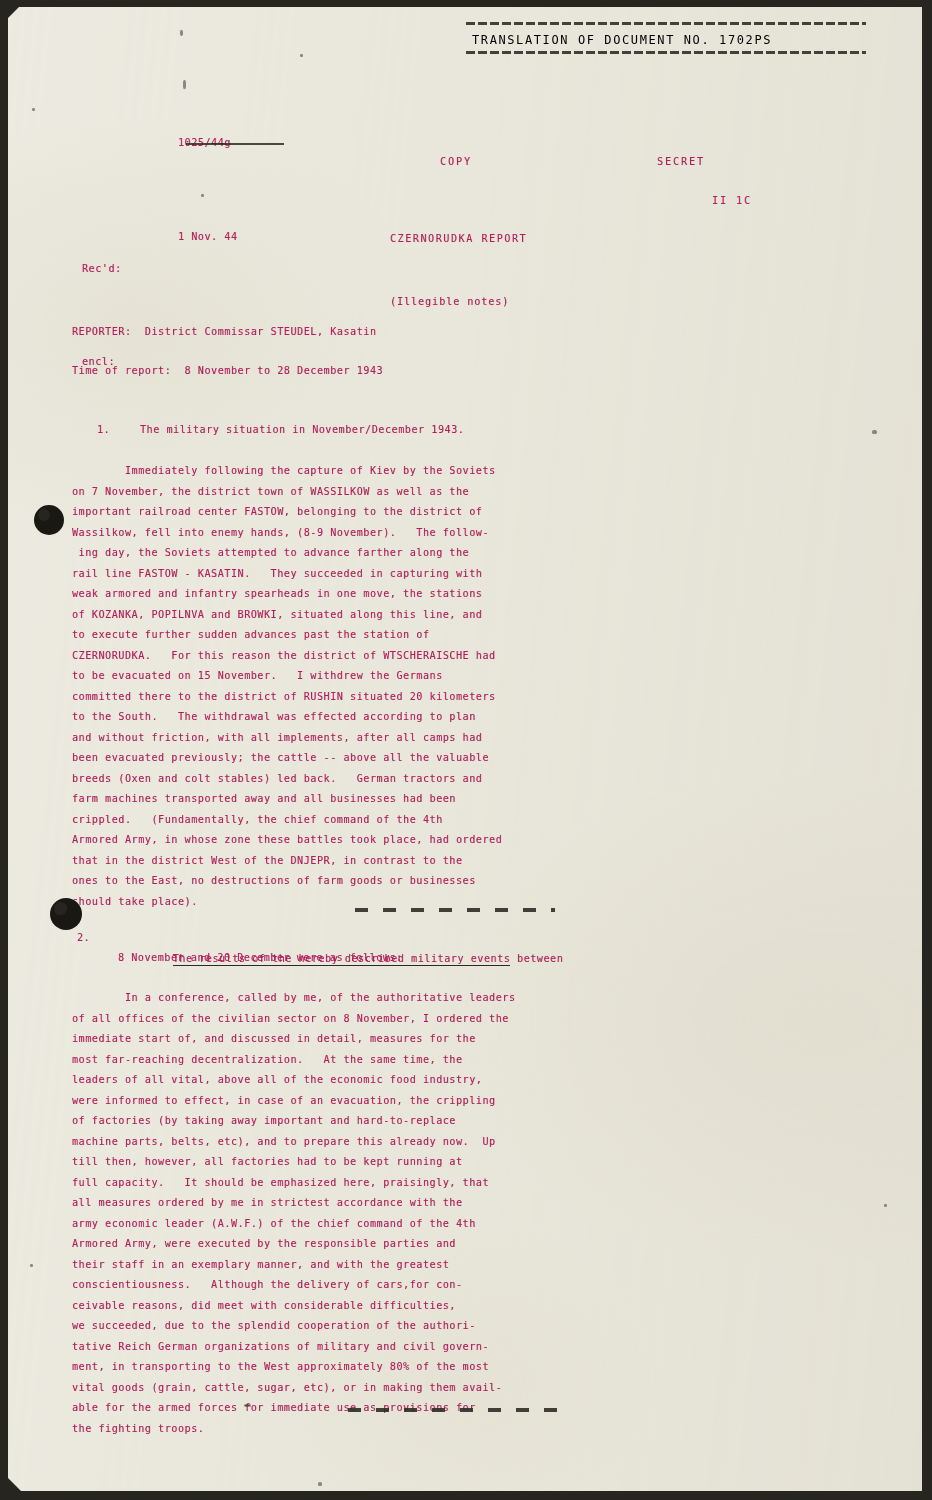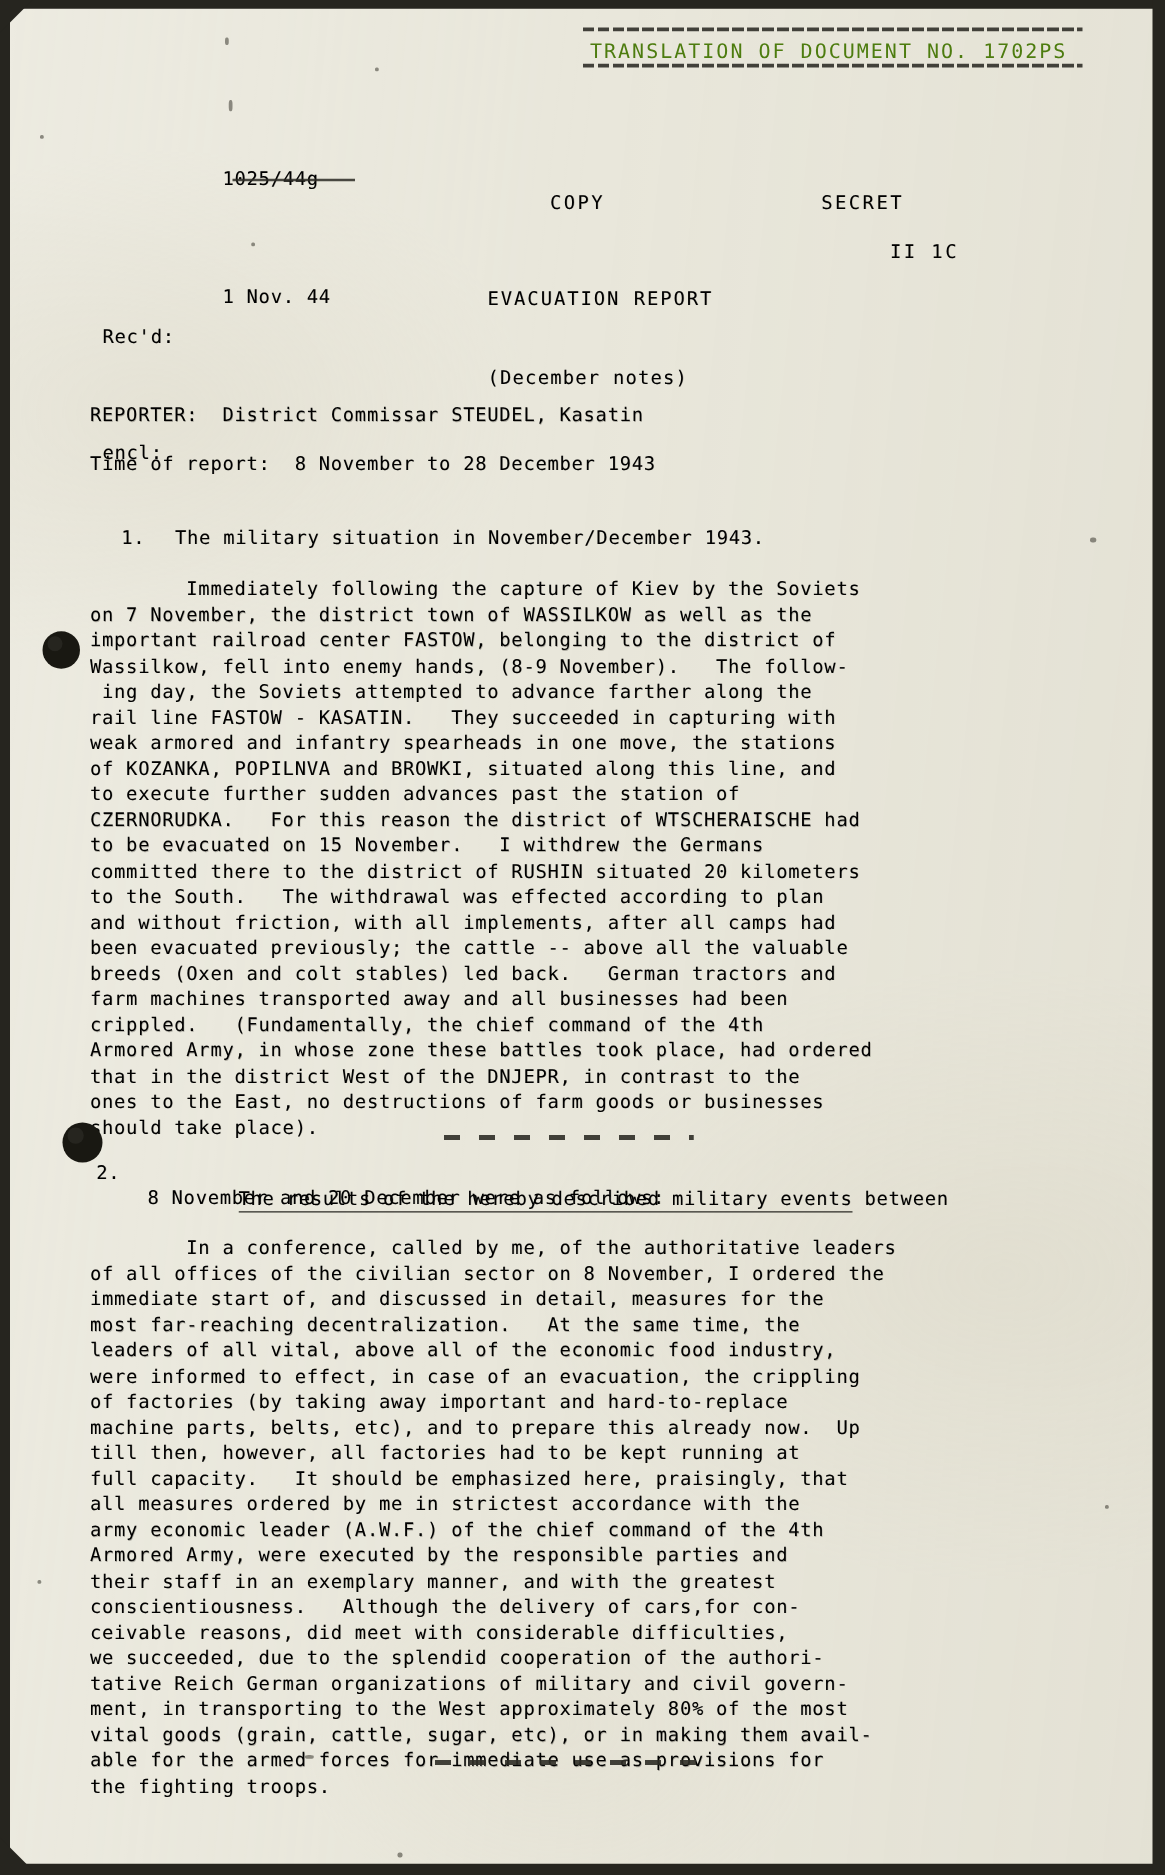--- a/index.html
+++ b/index.html
@@ -55,44 +55,44 @@
 
   .sheet {
     position: absolute;
     inset: 0;
     z-index: 5;
   }
 
   
   .tw {
     position: absolute;
-    font-size: 15px;
+    font-size: 10px;
     line-height: 20.5px;
     letter-spacing: 0.6px;
     white-space: pre;
-    color: #000000;
+    color: #be185d;
     text-shadow: 0.4px 0.3px 0 rgba(40,38,30,.30);
   }
 
   
   .hdr-block { left: 466px; top: 22px; width: 400px; z-index: 12; position: absolute; }
   .hdr-rule {
     height: 3px;
     background:
       repeating-linear-gradient(90deg,
         #2b2a24 0px, #2b2a24 9px,
         rgba(0,0,0,0) 9px, rgba(0,0,0,0) 12px);
     opacity: .88;
   }
   .hdr-line {
-    font-size: 16px;
+    font-size: 12px;
     line-height: 21px;
     letter-spacing: 1.6px;
     white-space: pre;
-    color: #4d7c0f;
+    color: #000000;
     padding: 5px 0 0 6px;
   }
   .hdr-line.second { padding-bottom: 6px; }
 
   
   .recd { left: 82px; top: 92px; z-index: 12; }
   .recd-row { display: flex; white-space: pre; }
   .recd-label { width: 96px; margin-top: 32px; }
   .recd-underline {
     position: absolute;
@@ -175,22 +175,22 @@
       <div class="recd-row">
         <span class="recd-label">encl:</span><span></span>
       </div>
     </div>
     <div class="recd-underline"></div>
 
     <div class="tw" style="left:440px; top:152px; letter-spacing:2px;">COPY</div>
     <div class="tw" style="left:657px; top:152px; letter-spacing:2px;">SECRET</div>
     <div class="tw" style="left:712px; top:191px; letter-spacing:2px;">II 1C</div>
 
-    <div class="tw" style="left:390px; top:229px; letter-spacing:1.6px;">EVACUATION REPORT</div>
-    <div class="tw" style="left:390px; top:292px; letter-spacing:1px;">(December notes)</div>
+    <div class="tw" style="left:390px; top:229px; letter-spacing:1.6px;">CZERNORUDKA REPORT</div>
+    <div class="tw" style="left:390px; top:292px; letter-spacing:1px;">(Illegible notes)</div>
 
     <div class="tw" style="left:72px; top:322px;">REPORTER:  District Commissar STEUDEL, Kasatin</div>
     <div class="tw" style="left:72px; top:361px;text-align:right;">Time of report:  8 November to 28 December 1943</div>
 
     <div class="tw" style="left:97px; top:420px;">1.</div>
     <div class="tw" style="left:140px; top:420px;">The military situation in November/December 1943.</div>
 
     <div class="tw" style="left:72px; top:461px;" id="section-1-body"><div>        Immediately following the capture of Kiev by the Soviets</div><div>on 7 November, the district town of WASSILKOW as well as the</div><div>important railroad center FASTOW, belonging to the district of</div><div>Wassilkow, fell into enemy hands, (8-9 November).   The follow-</div><div> ing day, the Soviets attempted to advance farther along the</div><div>rail line FASTOW - KASATIN.   They succeeded in capturing with</div><div>weak armored and infantry spearheads in one move, the stations</div><div>of KOZANKA, POPILNVA and BROWKI, situated along this line, and</div><div>to execute further sudden advances past the station of</div><div>CZERNORUDKA.   For this reason the district of WTSCHERAISCHE had</div><div>to be evacuated on 15 November.   I withdrew the Germans</div><div>committed there to the district of RUSHIN situated 20 kilometers</div><div>to the South.   The withdrawal was effected according to plan</div><div>and without friction, with all implements, after all camps had</div><div>been evacuated previously; the cattle -- above all the valuable</div><div>breeds (Oxen and colt stables) led back.   German tractors and</div><div>farm machines transported away and all businesses had been</div><div>crippled.   (Fundamentally, the chief command of the 4th</div><div>Armored Army, in whose zone these battles took place, had ordered</div><div>that in the district West of the DNJEPR, in contrast to the</div><div>ones to the East, no destructions of farm goods or businesses</div><div>should take place).</div></div>
 
     <div class="dashrow" style="left:355px; top:908px; width:200px;"></div>

